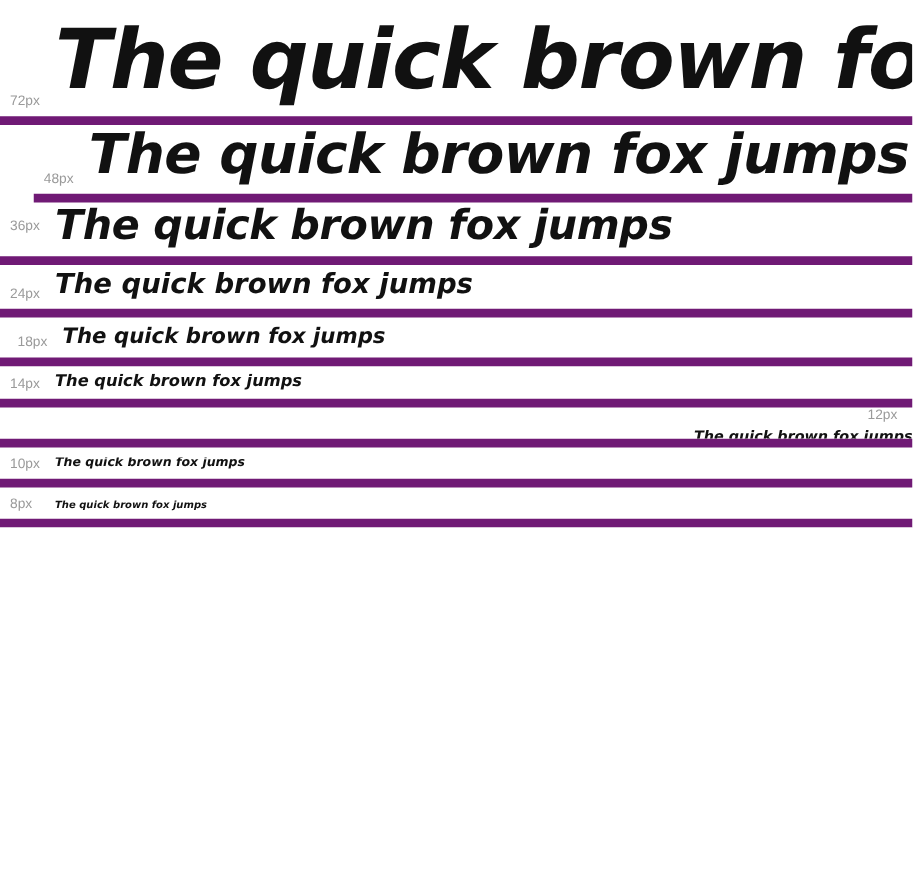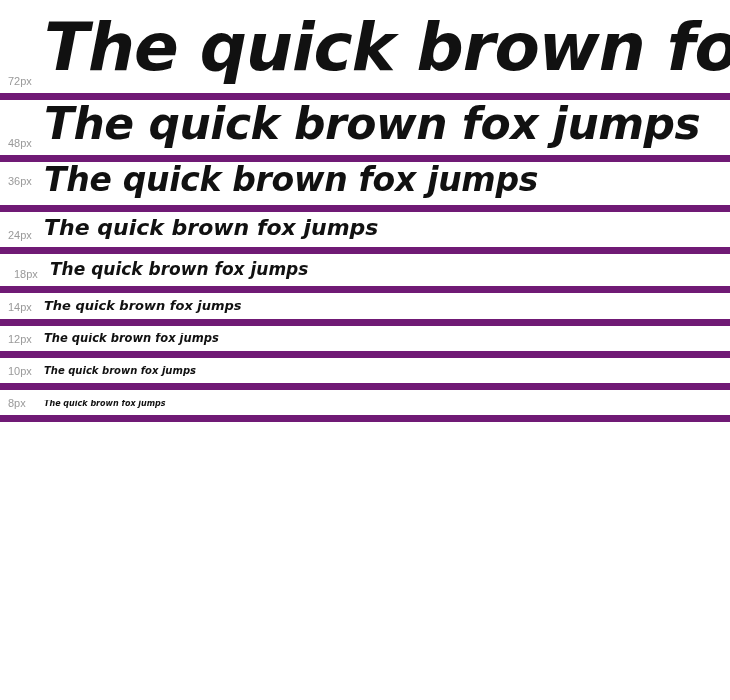--- a/index.html
+++ b/index.html
@@ -48,36 +48,36 @@
     line-height: 1.0;
     white-space: nowrap;
     overflow: hidden;
     transform-origin: left bottom;
   }
 
   
   .row-72 { height: 100px; }
   .row-72 .sample { font-size: 66px; letter-spacing: -1px; padding-bottom: 12px; }
 
-  .row-48 { height: 62px; }
+  .row-48 { height: 62px; margin-left: 27px; }
   .row-48 .sample { font-size: 44px; letter-spacing: -0.5px; padding-bottom: 9px; }
 
   .row-36 { height: 50px; align-items: center; }
   .row-36 .sample { font-size: 33px; letter-spacing: -0.3px; padding-bottom: 8px; }
 
   .row-24 { height: 42px; }
   .row-24 .sample { font-size: 22px; padding-bottom: 8px; }
 
   .row-18 { height: 39px; padding-left: 14px; }
   .row-18 .sample { font-size: 17px; padding-bottom: 8px; }
 
   .row-14 { height: 33px; }
   .row-14 .sample { font-size: 13px; padding-bottom: 7px; }
 
-  .row-12 { height: 32px; }
+  .row-12 { height: 32px; flex-direction: column; }
   .row-12 .sample { font-size: 11.5px; padding-bottom: 7px; }
 
   .row-10 { height: 32px; }
   .row-10 .sample { font-size: 10px; padding-bottom: 7px; }
 
   .row-8 { height: 32px; }
   .row-8 .sample { font-size: 8px; padding-bottom: 7px; }
 
   .filler {
     height: 245px;

